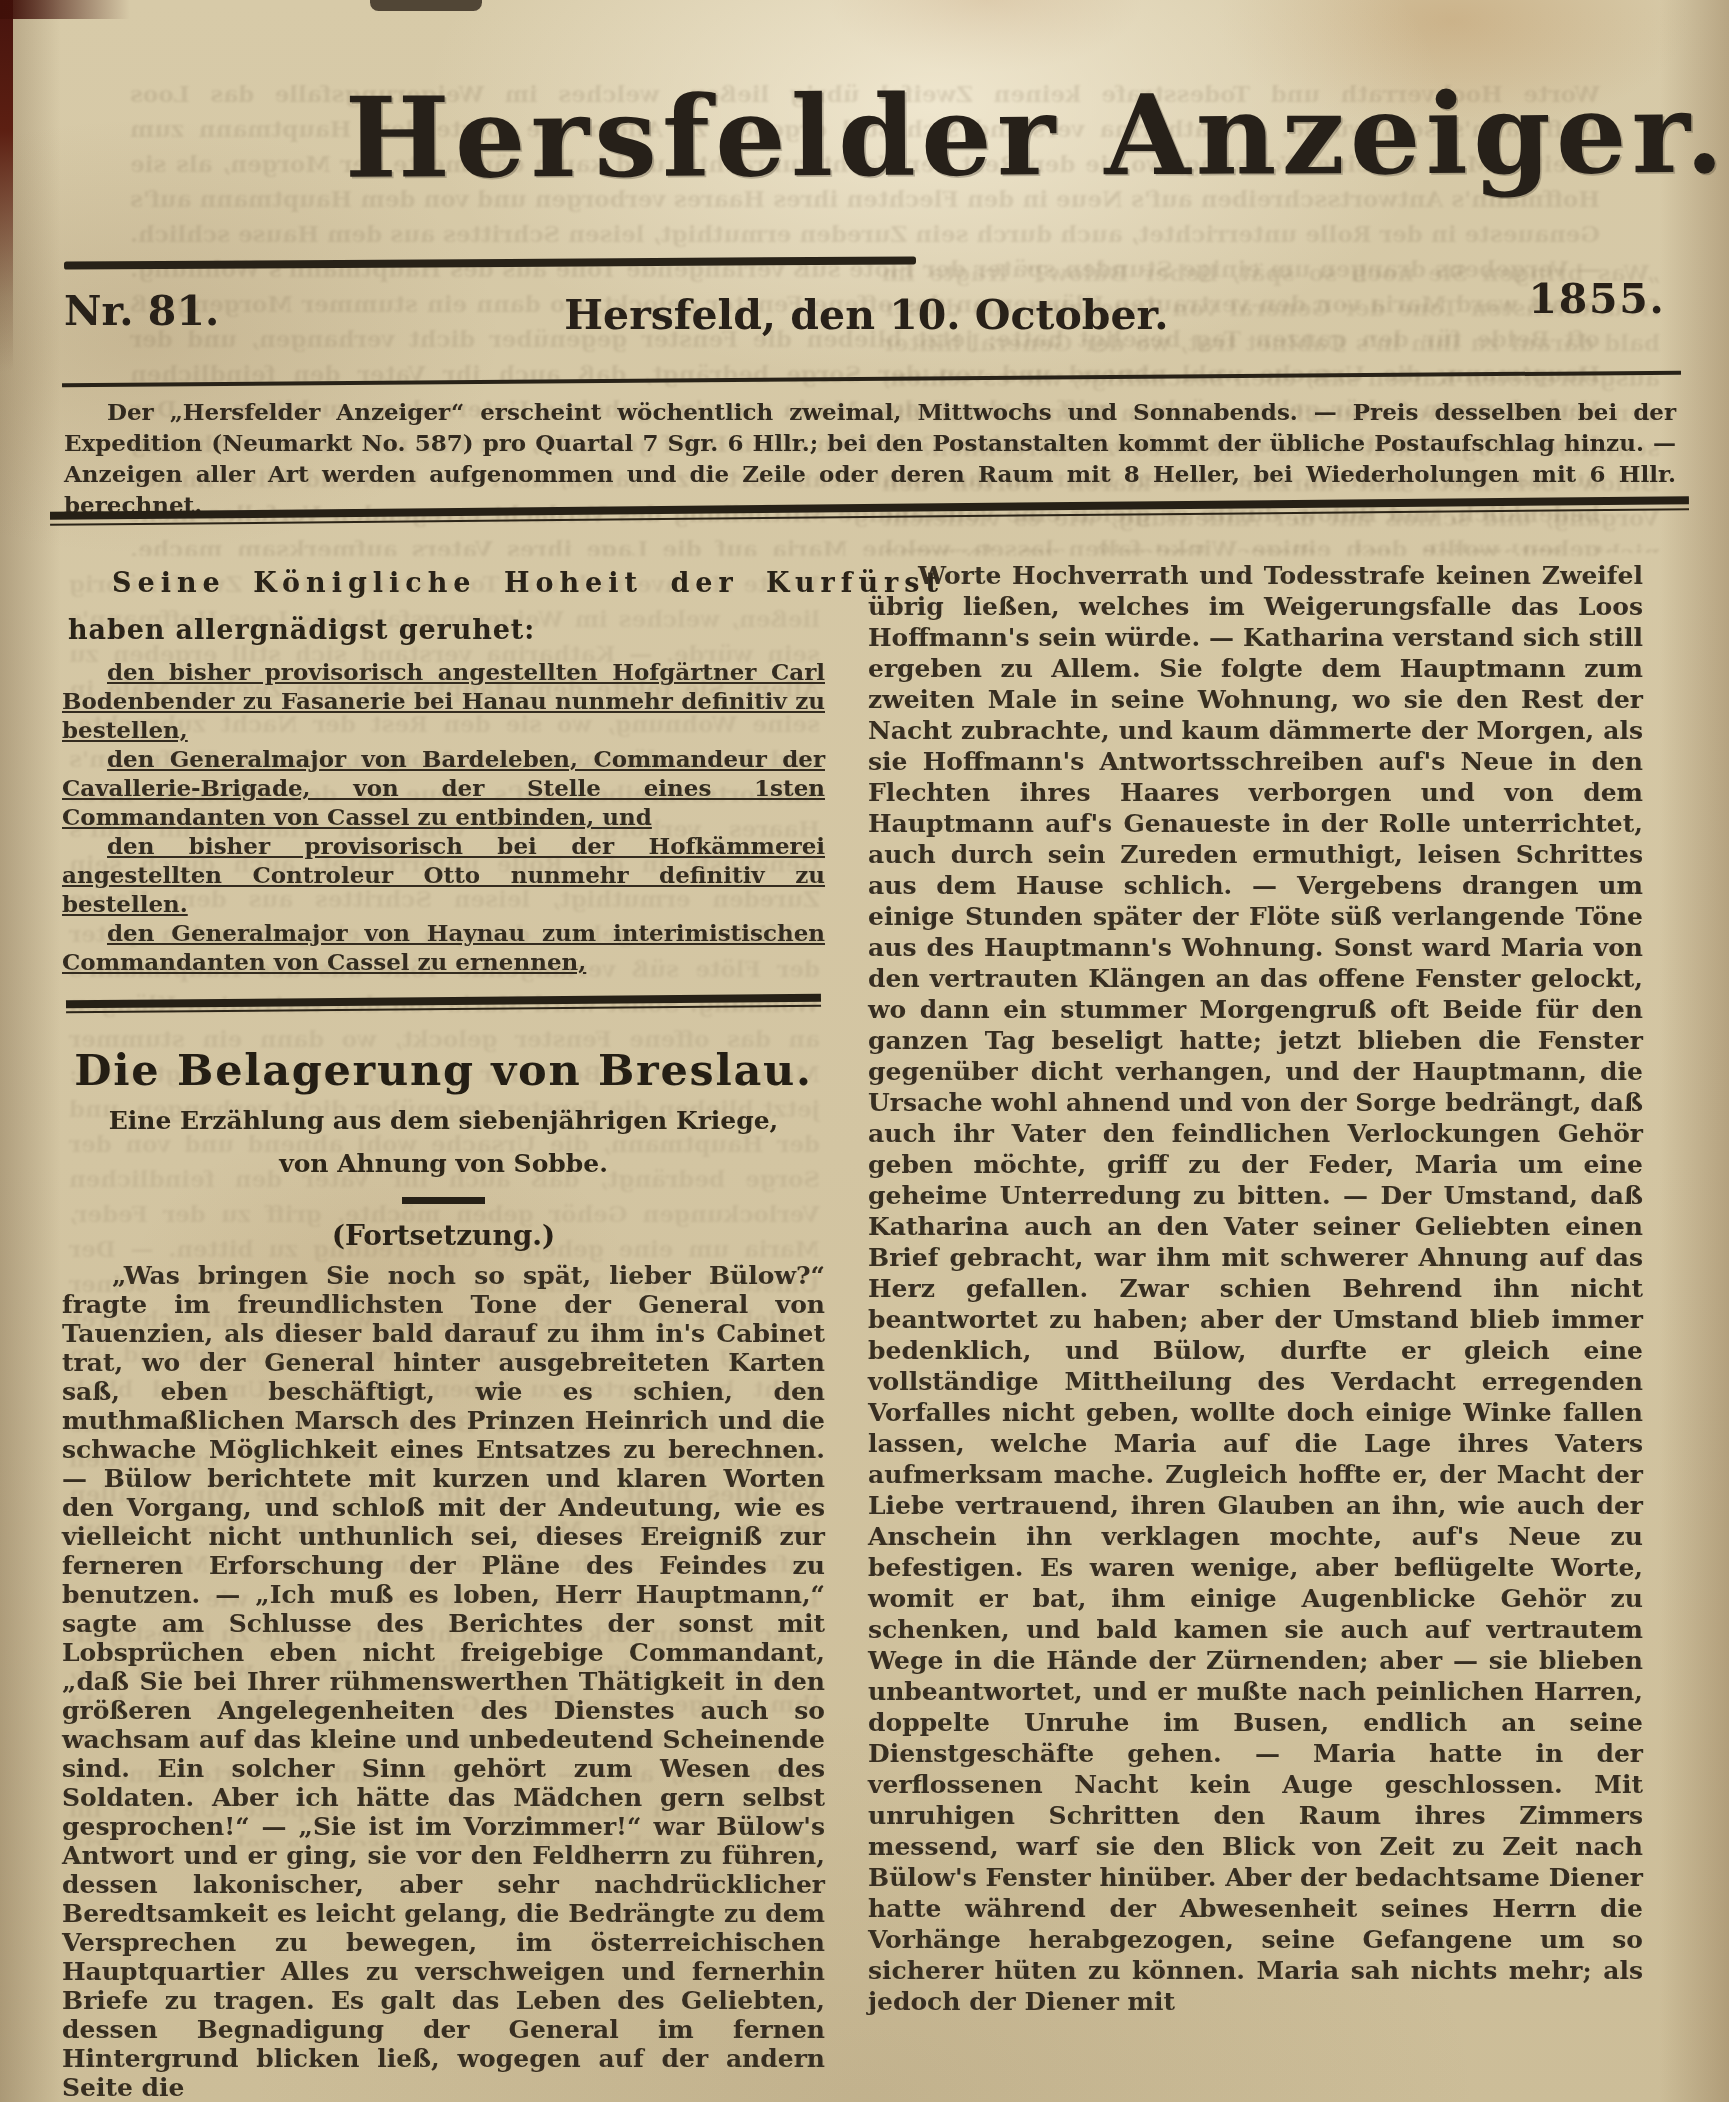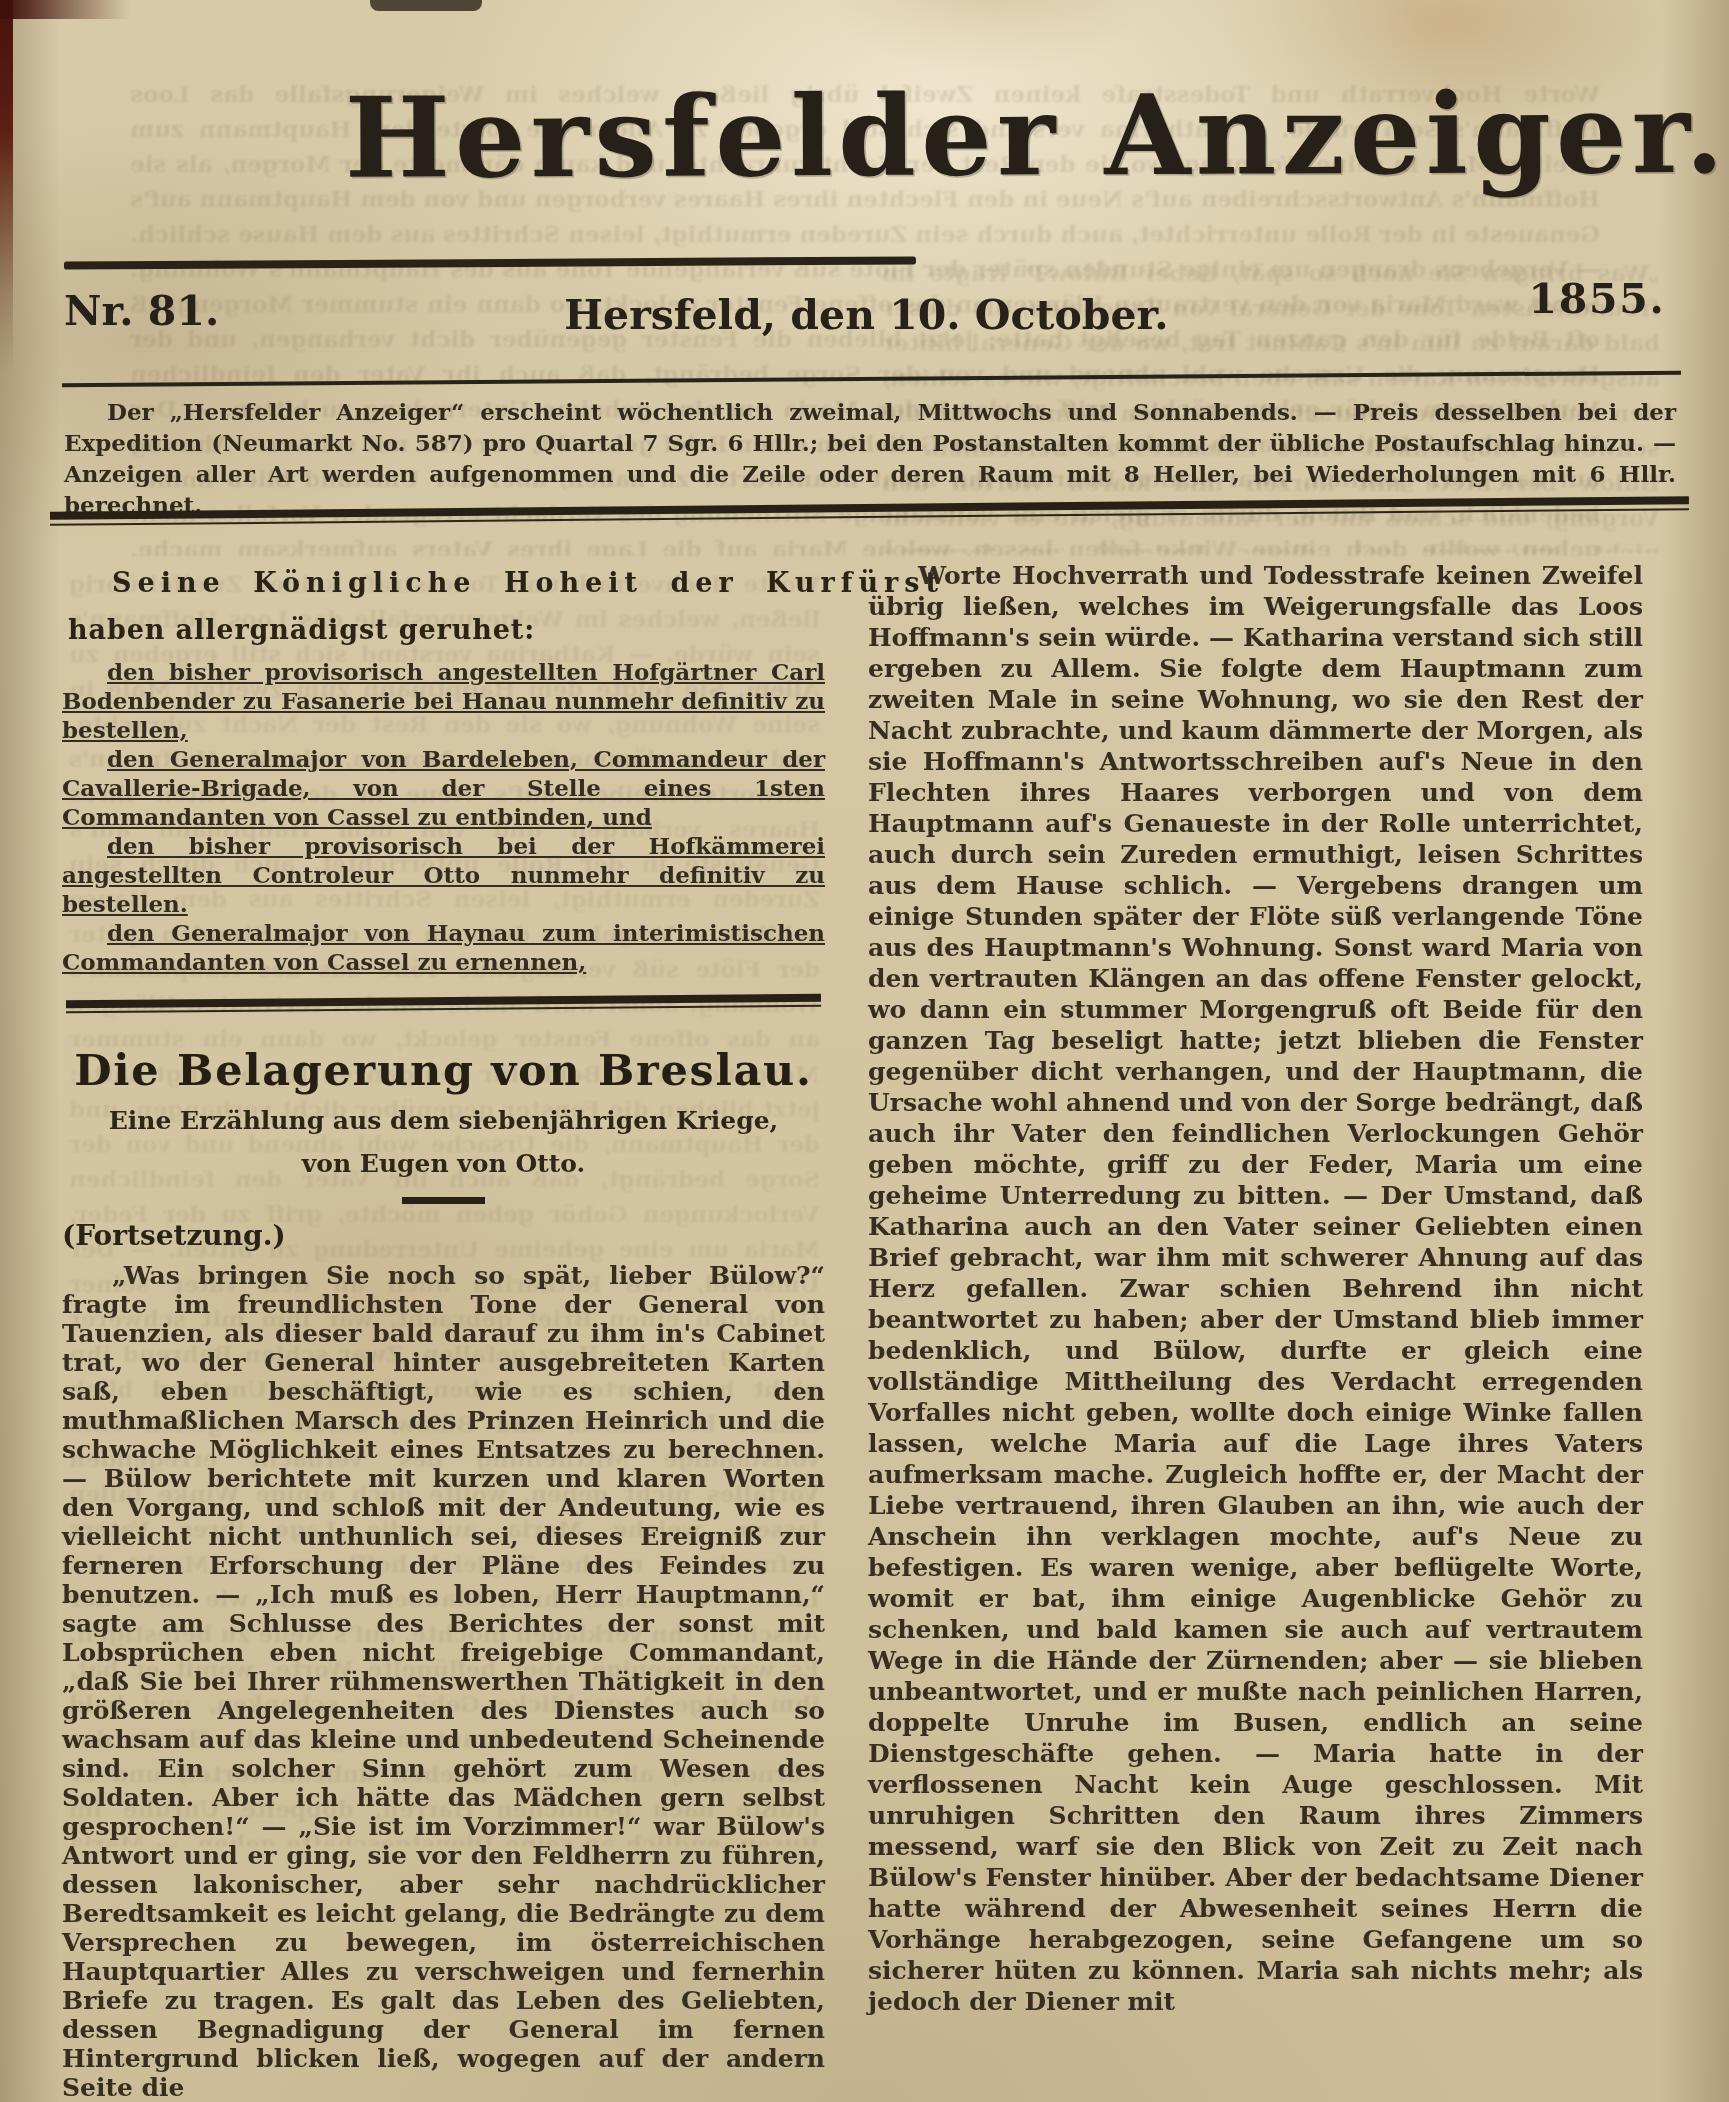--- a/index.html
+++ b/index.html
@@ -58,21 +58,21 @@
     letter-spacing:6px;word-spacing:12px;text-indent:50px;white-space:nowrap;}
   .notice-h2{margin:6px;font-size:27px;line-height:42px;font-weight:700;color:#2a2318;letter-spacing:0.9px;}
   .notice-item{margin:0;font-size:23px;line-height:29px;font-weight:700;color:#342c20;
     text-align:justify;text-indent:45px;text-decoration:underline;}
   .rule-notice{position:relative;margin:21px auto 0 auto;width:99%;height:2.6px;
     border-top:8.6px solid #262016;border-bottom:2.6px solid #2c2519;transform:rotate(-.5deg);}
   .serial-title{margin:36px 0 0 0;font-size:43px;line-height:48px;font-weight:700;color:#241e14;
     text-align:center;letter-spacing:1.7px;}
   .serial-sub{margin:8.6px 0 0 0;font-size:25px;line-height:35px;font-weight:700;color:#2e2619;text-align:center;}
   .dash{width:83px;height:7px;background:#262016;margin:15.6px auto 0 auto;}
-  .continuation{margin:14px 0 0 0;font-size:28px;line-height:35px;font-weight:700;color:#2a2217;text-align:left;}
+  .continuation{margin:14px 0 0 0;font-size:28px;line-height:35px;font-weight:700;color:#2a2217;text-align:center;}
   .story{margin:8.6px 0 0 0;font-weight:700;text-align:justify;text-indent:50px;
     color:#372e21;hyphens:auto;-webkit-hyphens:auto;}
   .story-left{font-size:25px;line-height:29px;}
   .story-right{font-size:25px;line-height:31px;margin-top:0;}
 </style>
 </head>
 <body>
 
 <div class="page">
 
@@ -102,21 +102,21 @@
   <section class="col col-left">
     <h2 class="notice-h1">Seine Königliche Hoheit der Kurfürst</h2>
     <h3 class="notice-h2">haben allergnädigst geruhet:</h3>
     <p class="notice-item">den bisher provisorisch angestellten Hofgärtner Carl Bodenbender zu Fasanerie bei Hanau nunmehr definitiv zu bestellen,</p>
     <p class="notice-item">den Generalmajor von Bardeleben, Commandeur der Cavallerie-Brigade, von der Stelle eines 1sten Commandanten von Cassel zu entbinden, und</p>
     <p class="notice-item">den bisher provisorisch bei der Hofkämmerei angestellten Controleur Otto nunmehr definitiv zu bestellen.</p>
     <p class="notice-item">den Generalmajor von Haynau zum interimistischen Commandanten von Cassel zu ernennen,</p>
     <div class="rule-notice"></div>
     <h2 class="serial-title">Die Belagerung von Breslau.</h2>
     <p class="serial-sub">Eine Erzählung aus dem siebenjährigen Kriege,</p>
-    <p class="serial-sub">von Eugen von Otto.</p>
+    <p class="serial-sub">von Ahnung von Sobbe.</p>
     <div class="dash"></div>
     <p class="continuation">(Fortsetzung.)</p>
     <p class="story story-left">„Was bringen Sie noch so spät, lieber Bülow?“ fragte im freundlichsten Tone der General von Tauenzien, als dieser bald darauf zu ihm in's Cabinet trat, wo der General hinter ausgebreiteten Karten saß, eben beschäftigt, wie es schien, den muthmaßlichen Marsch des Prinzen Heinrich und die schwache Möglichkeit eines Entsatzes zu berechnen. — Bülow berichtete mit kurzen und klaren Worten den Vorgang, und schloß mit der Andeutung, wie es vielleicht nicht unthunlich sei, dieses Ereigniß zur ferneren Erforschung der Pläne des Feindes zu benutzen. — „Ich muß es loben, Herr Hauptmann,“ sagte am Schlusse des Berichtes der sonst mit Lobsprüchen eben nicht freigebige Commandant, „daß Sie bei Ihrer rühmenswerthen Thätigkeit in den größeren Angelegenheiten des Dienstes auch so wachsam auf das kleine und unbedeutend Scheinende sind. Ein solcher Sinn gehört zum Wesen des Soldaten. Aber ich hätte das Mädchen gern selbst gesprochen!“ — „Sie ist im Vorzimmer!“ war Bülow's Antwort und er ging, sie vor den Feldherrn zu führen, dessen lakonischer, aber sehr nachdrücklicher Beredtsamkeit es leicht gelang, die Bedrängte zu dem Versprechen zu bewegen, im österreichischen Hauptquartier Alles zu verschweigen und fernerhin Briefe zu tragen. Es galt das Leben des Geliebten, dessen Begnadigung der General im fernen Hintergrund blicken ließ, wogegen auf der andern Seite die</p>
   </section>
 
   <section class="col col-right">
     <p class="story story-right">Worte Hochverrath und Todesstrafe keinen Zweifel übrig ließen, welches im Weigerungsfalle das Loos Hoffmann's sein würde. — Katharina verstand sich still ergeben zu Allem. Sie folgte dem Hauptmann zum zweiten Male in seine Wohnung, wo sie den Rest der Nacht zubrachte, und kaum dämmerte der Morgen, als sie Hoffmann's Antwortsschreiben auf's Neue in den Flechten ihres Haares verborgen und von dem Hauptmann auf's Genaueste in der Rolle unterrichtet, auch durch sein Zureden ermuthigt, leisen Schrittes aus dem Hause schlich. — Vergebens drangen um einige Stunden später der Flöte süß verlangende Töne aus des Hauptmann's Wohnung. Sonst ward Maria von den vertrauten Klängen an das offene Fenster gelockt, wo dann ein stummer Morgengruß oft Beide für den ganzen Tag beseligt hatte; jetzt blieben die Fenster gegenüber dicht verhangen, und der Hauptmann, die Ursache wohl ahnend und von der Sorge bedrängt, daß auch ihr Vater den feindlichen Verlockungen Gehör geben möchte, griff zu der Feder, Maria um eine geheime Unterredung zu bitten. — Der Umstand, daß Katharina auch an den Vater seiner Geliebten einen Brief gebracht, war ihm mit schwerer Ahnung auf das Herz gefallen. Zwar schien Behrend ihn nicht beantwortet zu haben; aber der Umstand blieb immer bedenklich, und Bülow, durfte er gleich eine vollständige Mittheilung des Verdacht erregenden Vorfalles nicht geben, wollte doch einige Winke fallen lassen, welche Maria auf die Lage ihres Vaters aufmerksam mache. Zugleich hoffte er, der Macht der Liebe vertrauend, ihren Glauben an ihn, wie auch der Anschein ihn verklagen mochte, auf's Neue zu befestigen. Es waren wenige, aber beflügelte Worte, womit er bat, ihm einige Augenblicke Gehör zu schenken, und bald kamen sie auch auf vertrautem Wege in die Hände der Zürnenden; aber — sie blieben unbeantwortet, und er mußte nach peinlichen Harren, doppelte Unruhe im Busen, endlich an seine Dienstgeschäfte gehen. — Maria hatte in der verflossenen Nacht kein Auge geschlossen. Mit unruhigen Schritten den Raum ihres Zimmers messend, warf sie den Blick von Zeit zu Zeit nach Bülow's Fenster hinüber. Aber der bedachtsame Diener hatte während der Abwesenheit seines Herrn die Vorhänge herabgezogen, seine Gefangene um so sicherer hüten zu können. Maria sah nichts mehr; als jedoch der Diener mit</p>
   </section>
 
 </div>

